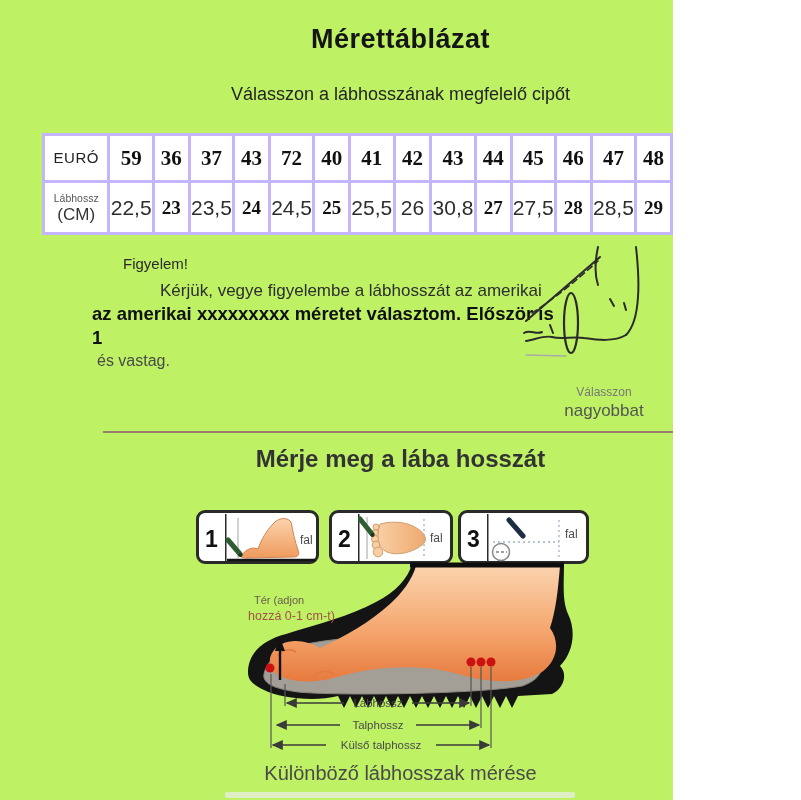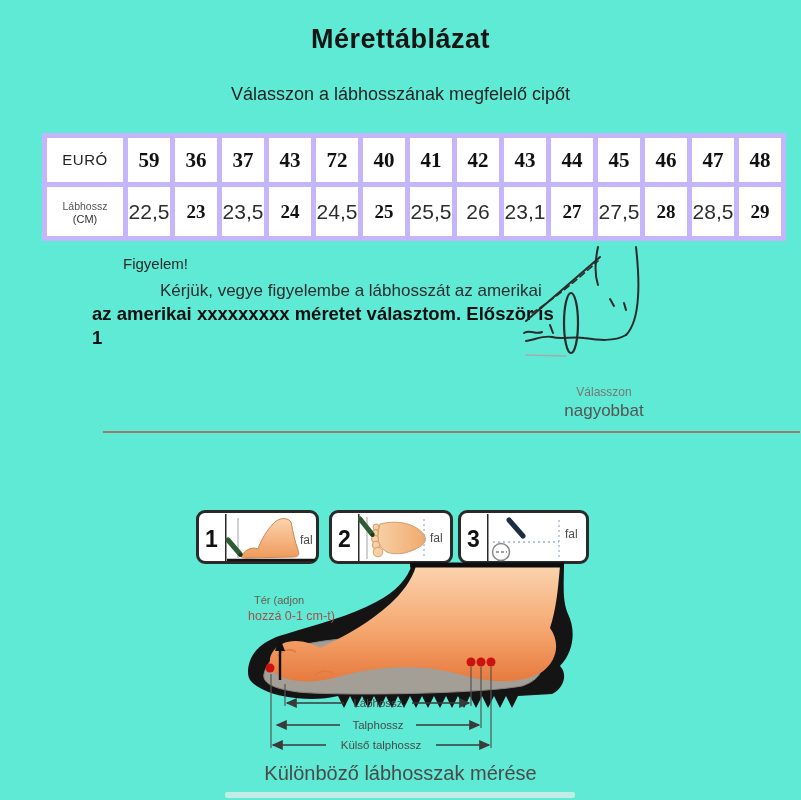--- a/index.html
+++ b/index.html
@@ -1,36 +1,36 @@
 <!DOCTYPE html>
 <html><head>
 <meta charset="utf-8">
 <style>
   html,body{margin:0;padding:0;background:#fff;}
-  #canvas{position:relative;width:801px;height:800px;background:#5eead4;overflow:hidden;
+  #canvas{position:relative;width:673px;height:800px;background:#bef264;overflow:hidden;
           font-family:"Liberation Sans",sans-serif;color:#222;}
 
   
   .page-title{position:absolute;top:24px;left:0;width:801px;text-align:center;
               font-size:27px;font-weight:700;color:#151515;letter-spacing:.5px;}
   .page-subtitle{position:absolute;top:84px;left:0;width:801px;text-align:center;
                  font-size:18px;font-weight:400;color:#242424;}
 
   
   .size-table-wrap{position:absolute;top:133px;left:42px;}
   table.size-table{border-collapse:collapse;}
-  table.size-table td{border:5px solid #c4b5fd;text-align:center;vertical-align:middle;
+  table.size-table td{border:3px solid #c4b5fd;text-align:center;vertical-align:middle;
                       padding:0;background:#fff;}
   td.corner{width:76px;}
   td.sz{width:42px;}
   tr.r1 td{height:44px;}
   tr.r2 td{height:49px;}
   .corner-top{font-size:15px;color:#222;letter-spacing:.5px;}
   .corner-sm{display:block;font-size:10.5px;color:#555;margin-top:2px;}
-  .corner-main{display:block;font-size:11px;color:#333;margin-top:1px;}
+  .corner-main{display:block;font-size:17px;color:#333;margin-top:1px;}
   .euro-num{font-family:"Liberation Serif",serif;font-weight:700;font-size:21px;color:#111;}
   .cm-bold{font-family:"Liberation Serif",serif;font-weight:700;font-size:19px;color:#111;}
   .cm-reg{font-size:21px;color:#2d2d2d;}
   td.al-r{text-align:right;padding-right:2px;}
   td.al-l{text-align:left;padding-left:2px;}
 
   
   .attention{position:absolute;top:255px;left:92px;width:475px;}
   .att-heading{font-size:15px;color:#2a2a2a;margin:0 0 8px 31px;}
   .att-line{font-size:17px;color:#2e2e2e;line-height:21.5px;}
@@ -102,35 +102,36 @@
           <span class="corner-main">(CM)</span>
         </td>
         <td class="sz"><span class="cm-reg">22,5</span></td>
         <td class="sz"><span class="cm-bold">23</span></td>
         <td class="sz"><span class="cm-reg">23,5</span></td>
         <td class="sz"><span class="cm-bold">24</span></td>
         <td class="sz"><span class="cm-reg">24,5</span></td>
         <td class="sz"><span class="cm-bold">25</span></td>
         <td class="sz"><span class="cm-reg">25,5</span></td>
         <td class="sz al-r"><span class="cm-reg">26</span></td>
-        <td class="sz al-l"><span class="cm-reg">23,1</span></td>
+        <td class="sz al-l"><span class="cm-reg">30,8</span></td>
         <td class="sz"><span class="cm-bold">27</span></td>
         <td class="sz"><span class="cm-reg">27,5</span></td>
         <td class="sz"><span class="cm-bold">28</span></td>
         <td class="sz"><span class="cm-reg">28,5</span></td>
         <td class="sz"><span class="cm-bold">29</span></td>
       </tr>
     </tbody>
       </table>
   </div>
 
   <div class="attention">
     <div class="att-heading">Figyelem!</div>
     <div class="att-line first">Kérjük, vegye figyelembe a lábhosszát az amerikai</div>
     <div class="att-line strong">az amerikai xxxxxxxxx méretet választom. Először is 1</div>
+    <div class="att-line light last">és vastag.</div>
   </div>
 
   <svg class="ankle-sketch" width="150" height="118" viewBox="0 0 150 118">
     <g fill="none" stroke="#2b2b2b" stroke-width="2" stroke-linecap="round">
       <path d="M8,78 L82,14"></path>
       <path d="M14,70 C36,56 60,36 80,18" stroke-dasharray="6,4" stroke-width="1.6"></path>
       <path d="M80,4 C77,18 76,30 80,42"></path>
       <path d="M118,4 C120,22 121,40 120,54 C119,70 116,84 108,92"></path>
       <path d="M108,92 C96,99 80,97 66,95 C54,93 44,97 34,94 C26,92 16,97 8,98"></path>
       <ellipse cx="53" cy="80" rx="7" ry="30" stroke-width="2.2"></ellipse>
@@ -142,20 +143,21 @@
     </g>
   </svg>
 
   <div class="choose-wrap">
     <div class="choose-l1">Válasszon</div>
     <div class="choose-l2">nagyobbat</div>
   </div>
 
   <div class="divider"></div>
 
+  <div class="measure-heading">Mérje meg a lába hosszát</div>
 
   <div class="step" id="step1">
     <span class="step-num">1</span>
     <svg class="step-art" width="95" height="48" viewBox="0 0 95 48">
       <line x1="0" y1="0" x2="0" y2="48" stroke="#2a2a2a" stroke-width="3"></line>
       <line x1="13" y1="4" x2="13" y2="44" stroke="#b3b3b3" stroke-width="1.2"></line>
       <defs>
         <linearGradient id="ftg1" x1="0" y1="0" x2="0" y2="1">
           <stop offset="0" stop-color="#fbd4ae"></stop>
             <stop offset="1" stop-color="#ef9a5c"></stop>

